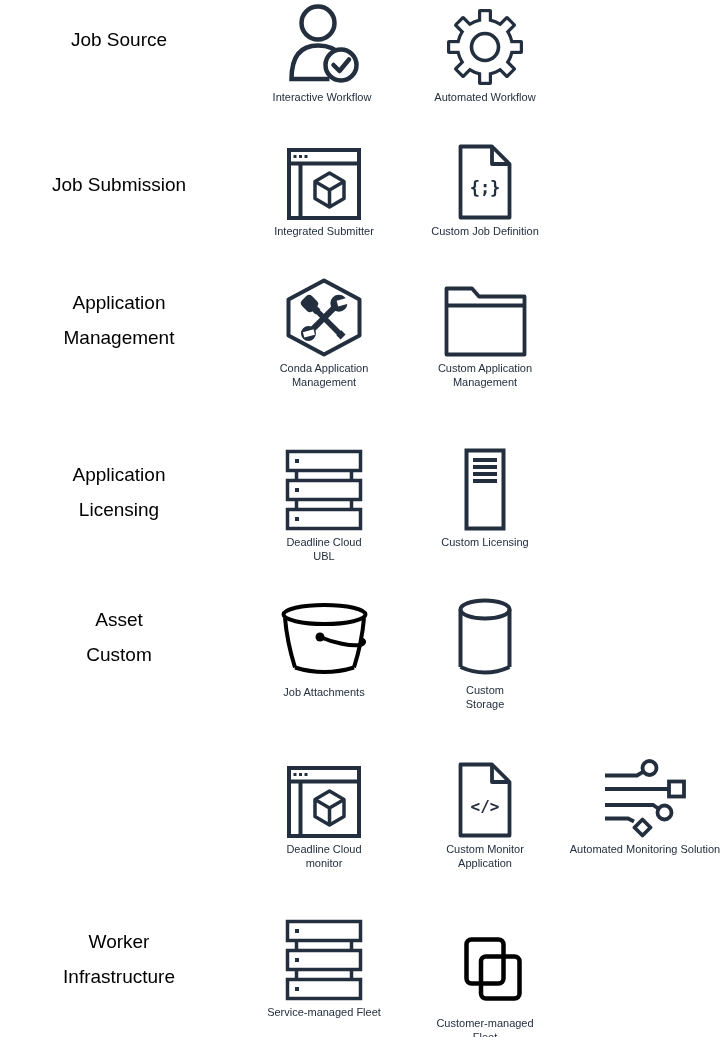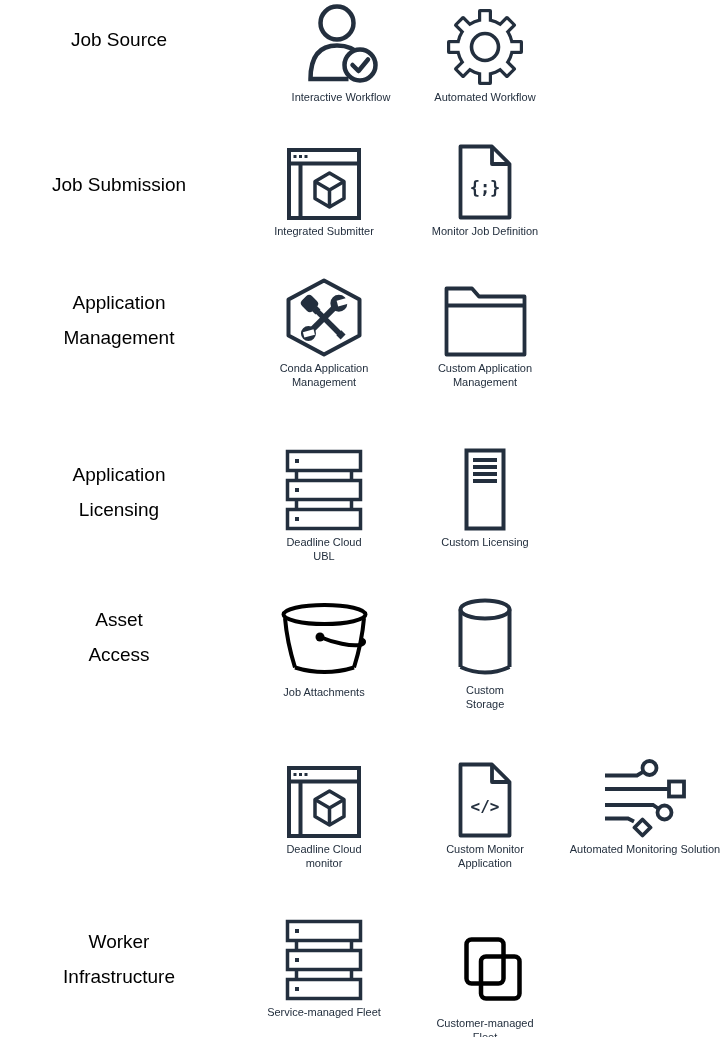--- a/index.html
+++ b/index.html
@@ -30,21 +30,21 @@
     fill:#232f3e; font-family:"DejaVu Sans Mono", monospace; font-weight:bold;
   }
 </style>
 </head>
 <body>
 
 <div class="canvas">
 
   <div class="category" style="top:22px;">Job Source</div>
 
-  <div class="cell" style="left:266px; top:2px; width:150px;">
+  <div class="cell" style="left:247px; top:2px; width:150px;">
     <div class="iconbox" style="height:84px;">
       <svg width="75" height="83" viewBox="0 0 75 83">
         <circle class="sn" stroke-width="4.5" cx="33" cy="20" r="16.5"></circle>
         <path class="sn" stroke-width="4.5" d="M57.5 53 C51 45.5 44 42.5 33 42.5 C15 42.5 6.5 54 6.5 76 H44.5"></path>
         <circle class="snw" stroke-width="4.5" cx="56" cy="62" r="15.5"></circle>
         <path class="sn" stroke-width="4.5" stroke-linecap="round" stroke-linejoin="round" d="M48.5 62 L54.5 68 L64 56.5"></path>
       </svg>
     </div>
     <div class="ilabel">Interactive Workflow</div>
   </div>
@@ -97,21 +97,21 @@
   </div>
 
   <div class="cell" style="left:410px; top:143px; width:150px;">
     <div class="iconbox" style="height:77px;">
       <svg width="54" height="76" viewBox="0 0 54 76">
         <path class="sn" stroke-width="3.8" stroke-linejoin="round" d="M2.5 2.5 H34 L51.5 20 V73.5 H2.5 Z"></path>
         <path class="sn" stroke-width="3.8" stroke-linejoin="round" d="M34 2.5 V20 H51.5"></path>
         <text class="glyph" x="27" y="50" font-size="17" text-anchor="middle">{;}</text>
       </svg>
     </div>
-    <div class="ilabel">Monitor Job Definition</div>
+    <div class="ilabel">Custom Job Definition</div>
   </div>
 
   <div class="category" style="top:285px;">Application
 Management</div>
 
   <div class="cell" style="left:249px; top:277px; width:150px;">
     <div class="iconbox" style="height:80px;">
       <svg width="82" height="79" viewBox="0 0 82 79">
         <path class="sn" stroke-width="4" stroke-linejoin="round" d="M41 2.5 L76.5 21.5 V57.5 L41 76.5 L5.5 57.5 V21.5 Z"></path>
 
@@ -175,21 +175,21 @@
         <rect class="fn" x="9" y="10" width="24" height="4"></rect>
         <rect class="fn" x="9" y="17" width="24" height="4"></rect>
         <rect class="fn" x="9" y="24" width="24" height="4"></rect>
         <rect class="fn" x="9" y="31" width="24" height="4"></rect>
       </svg>
     </div>
     <div class="ilabel">Custom Licensing</div>
   </div>
 
   <div class="category" style="top:602px;">Asset
-Access</div>
+Custom</div>
 
   <div class="cell" style="left:249px; top:600px; width:150px;">
     <div class="iconbox" style="height:81px;">
       <svg width="91" height="79" viewBox="0 0 91 79">
         <ellipse class="sb" stroke-width="4" cx="45.5" cy="12.5" rx="41" ry="9.5"></ellipse>
         <path class="sb" stroke-width="4" d="M6 16 Q8 40 16 65.5"></path>
         <path class="sb" stroke-width="4" d="M85 16 Q83 40 75 65.5"></path>
         <path class="sb" stroke-width="4" d="M16 65.5 Q45.5 74.5 75 65.5"></path>
         <circle class="fb" cx="41" cy="35" r="4.5"></circle>
         <path class="sb" stroke-width="4" d="M41 35 C55 41 72 44.5 81 43 C86 42 86.5 38 82 37.5"></path>

